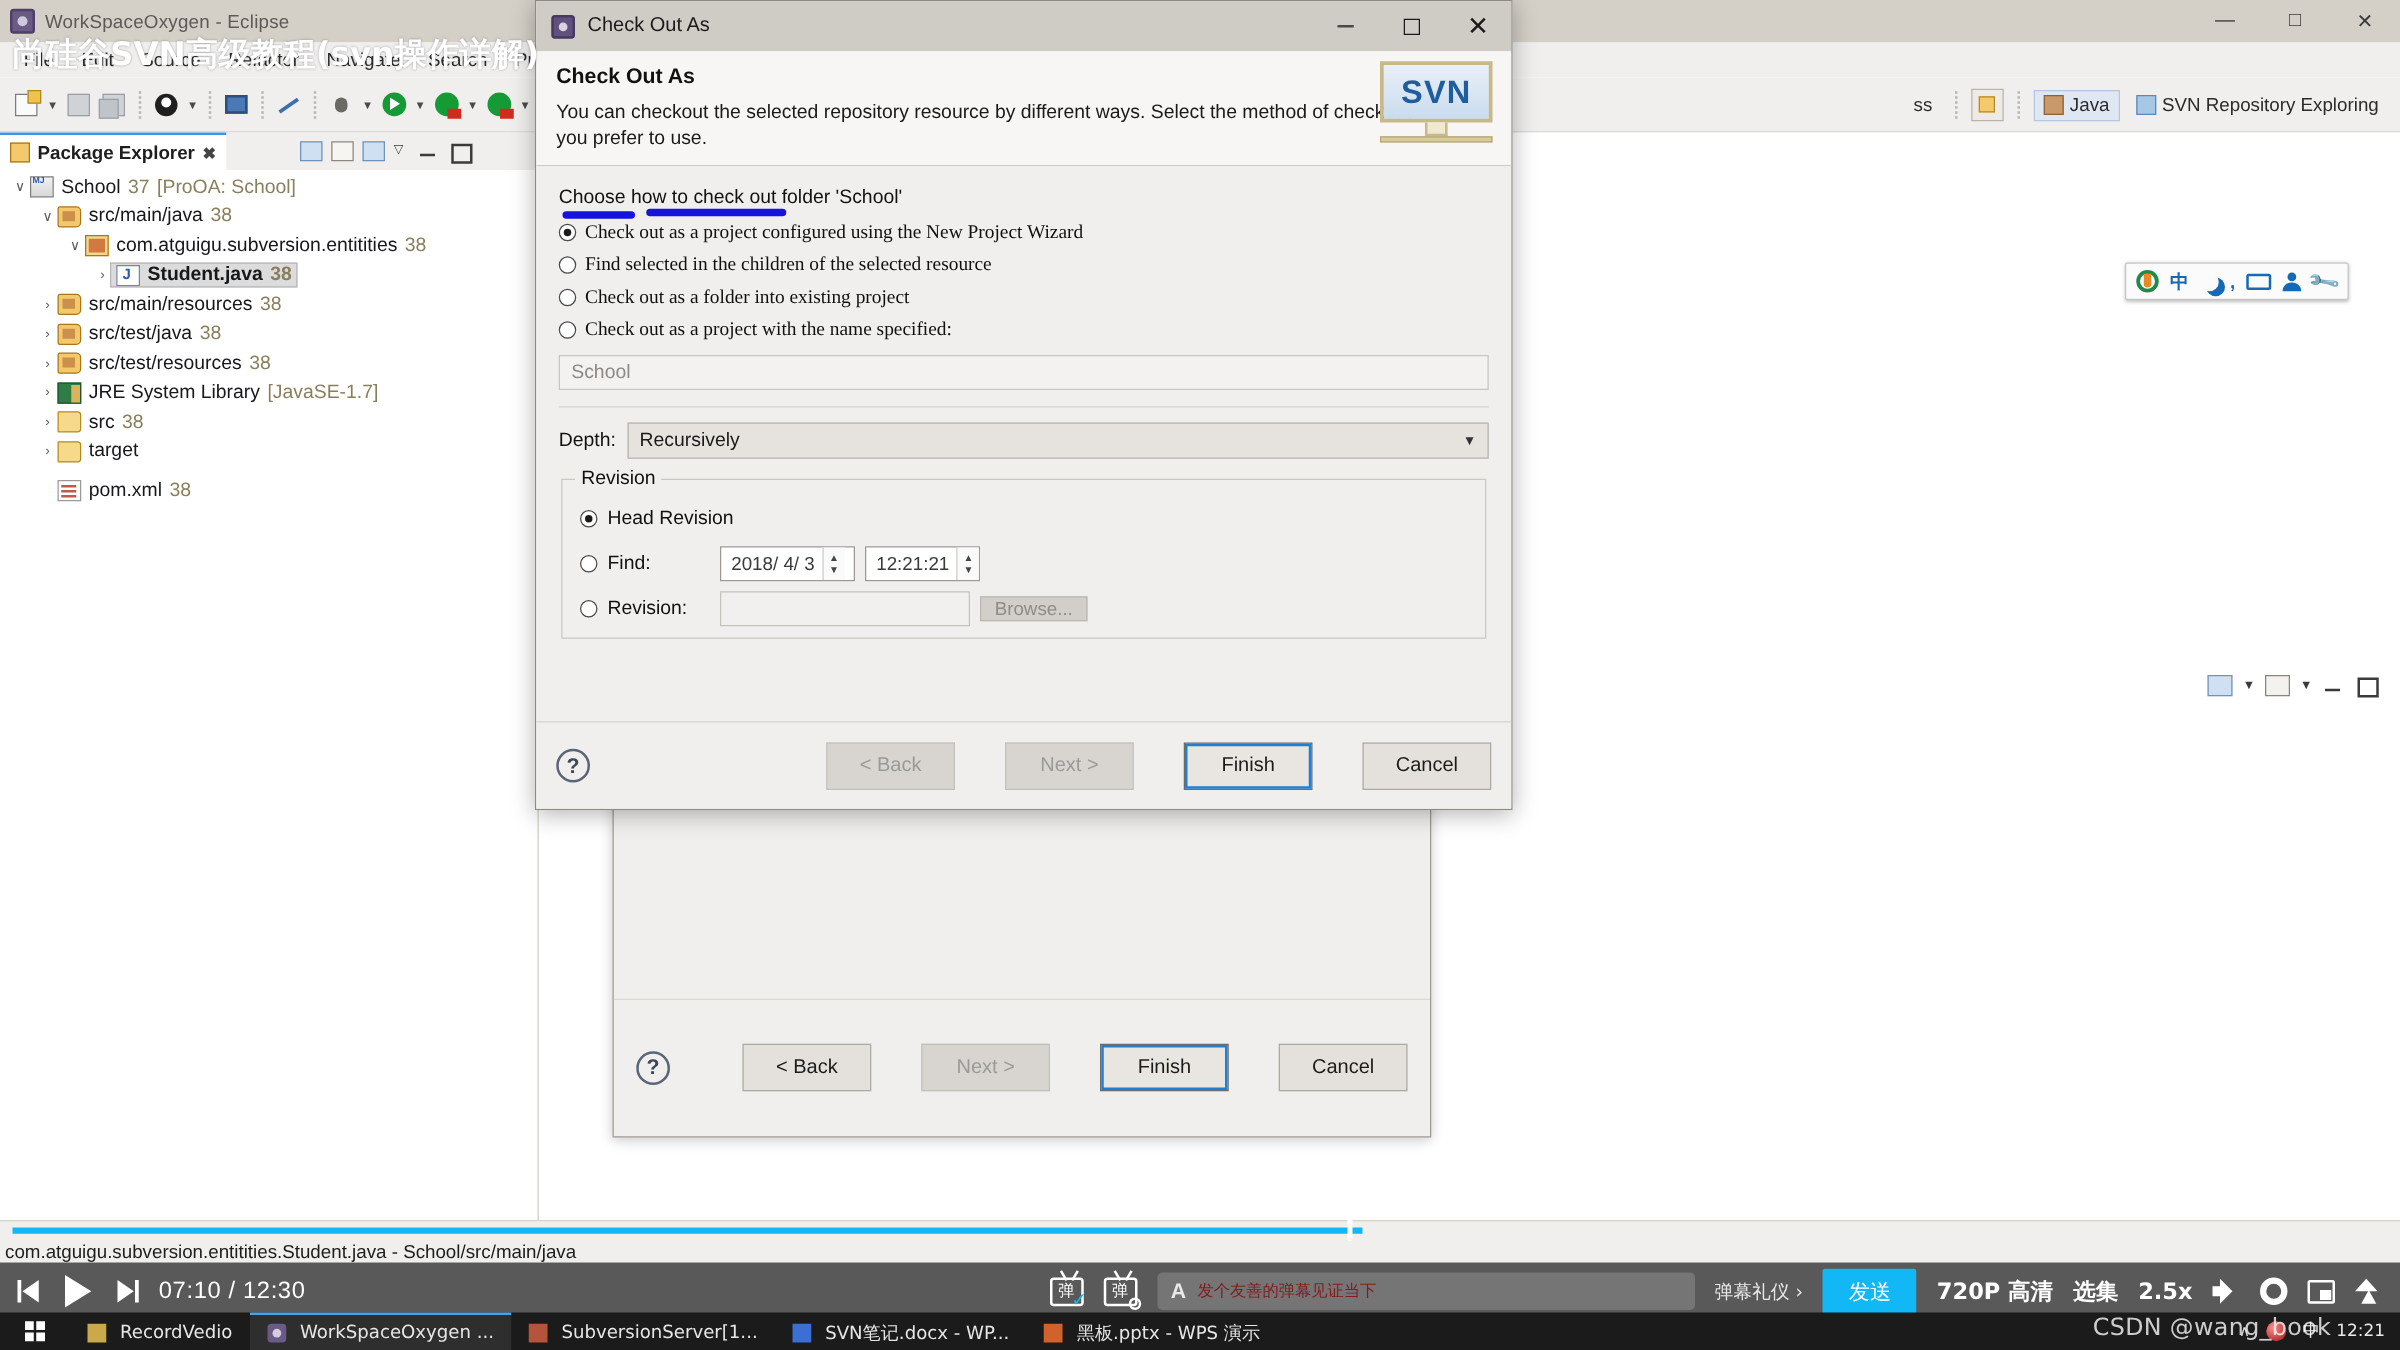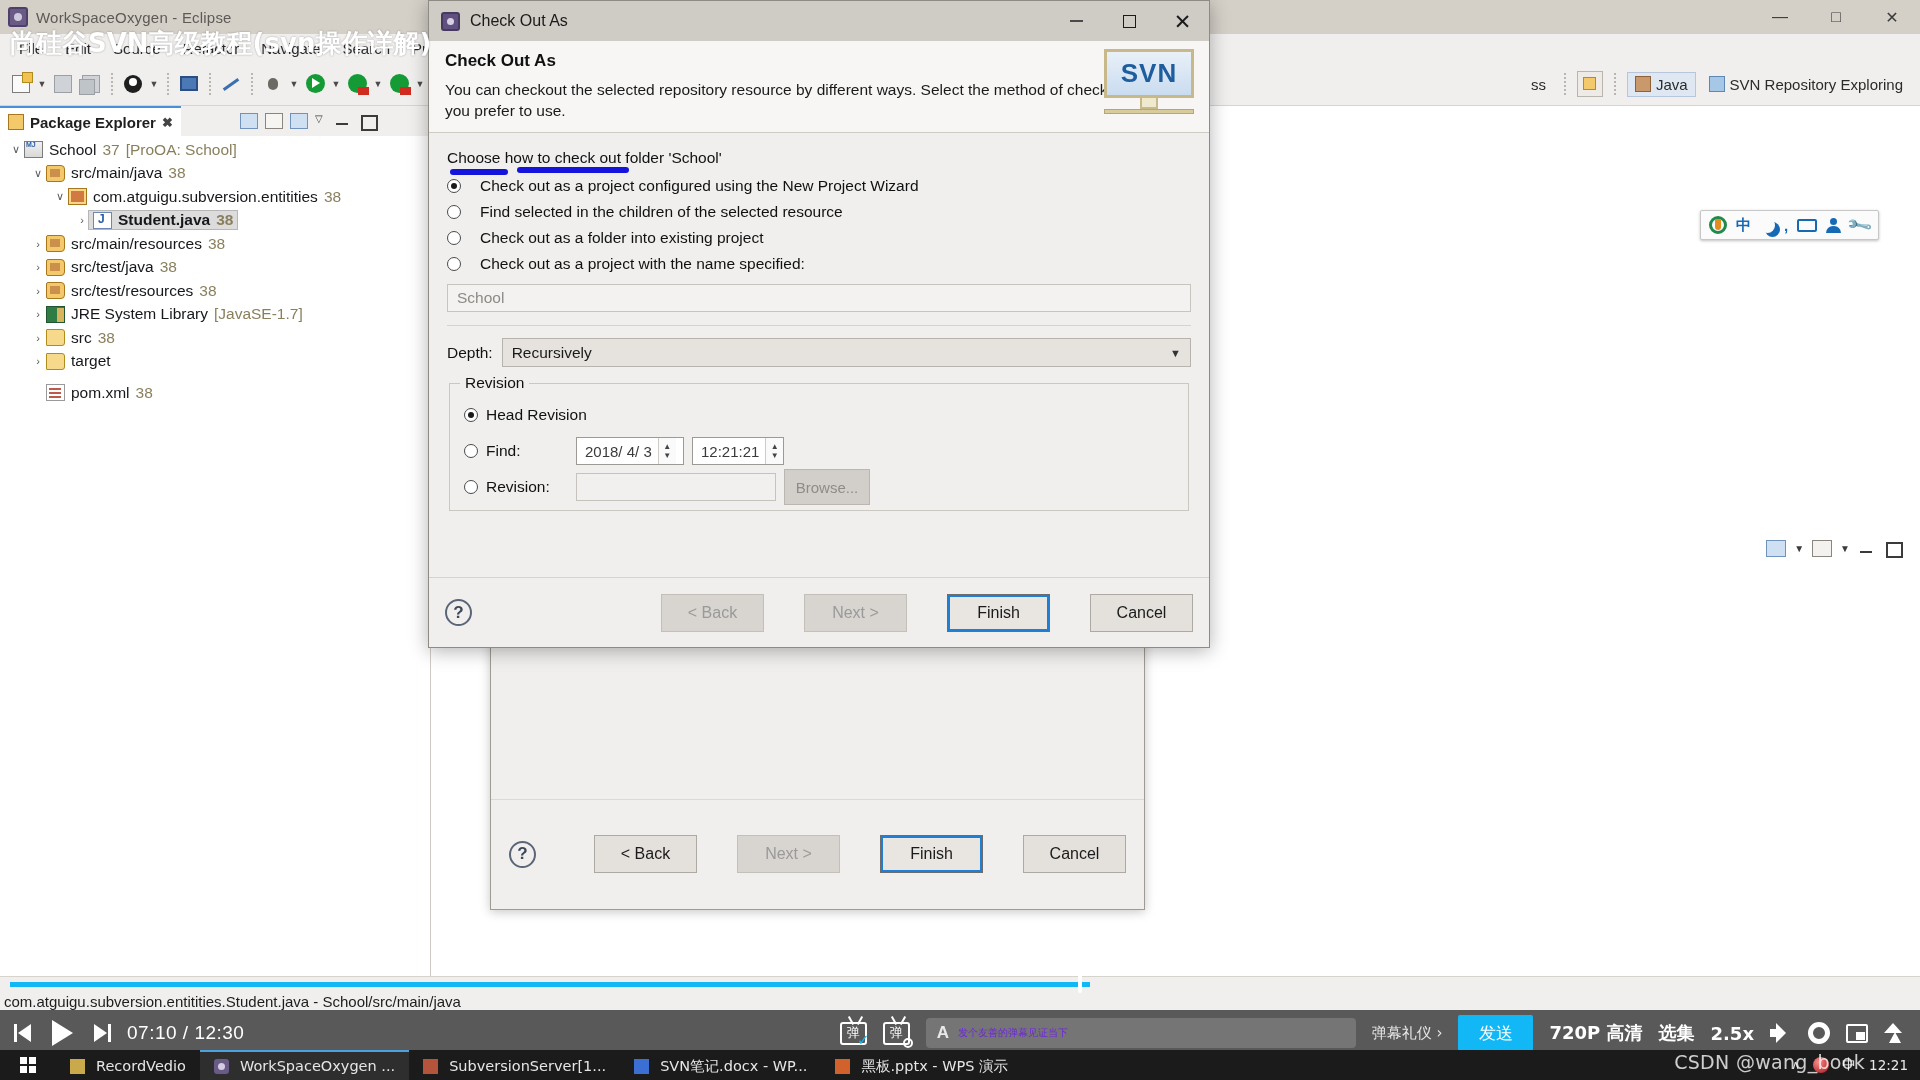--- a/index.html
+++ b/index.html
@@ -242,21 +242,21 @@
   }
   .svn-logo .plate span { font-size:26px; font-weight:bold; color:#1f5e9e; letter-spacing:1px; }
   .svn-logo .stand { width:18px; height:11px; margin:0 auto; background:#efe9cf; border:2px solid #c7b98a; border-top:none; }
   .svn-logo .base { width:90px; height:5px; background:#d8cc9a; border:1px solid #b3a67a; }
 
   .cd-body { position:relative; height:444px; background:#f0efee; padding:16px 18px 0 18px; }
   .cd-prompt { font-size:15.5px; color:#111; margin-bottom:6px; position:relative; }
   .scribble {
     position:absolute; height:6px; background:#1414dc; border-radius:3px;
   }
-  .radio-row { display:flex; align-items:center; gap:19px; height:25px; margin-bottom:1px; font-size:15.5px; color:#111; }
+  .radio-row { display:flex; align-items:center; gap:7px; height:25px; margin-bottom:1px; font-size:15.5px; color:#111;font-family:Liberation Serif, serif; }
   .radio {
     width:14px; height:14px; border-radius:50%; border:1.5px solid #4a4a4a; background:#fff;
     position:relative; flex:none;
   }
   .radio.checked::after {
     content:""; position:absolute; left:3px; top:3px; width:6px; height:6px; border-radius:50%; background:#1a1a1a;
   }
   .name-field {
     margin-top:8px; height:28px; background:#f3f2f1; border:1px solid #c8c5c0;
     display:flex; align-items:center; padding-left:9px;
@@ -287,21 +287,21 @@
   }
   .spin .arrows {
     width:18px; height:100%; border-left:1px solid #cfccc7; margin-left:6px;
     display:flex; flex-direction:column; align-items:center; justify-content:center; gap:2px; background:#fafafa;
   }
   .spin .arrows i { font-style:normal; font-size:8px; color:#444; line-height:7px; }
   .textbox {
     height:28px; background:#f1f0ef; border:1px solid #c6c3be; width:200px;
   }
   .browse-btn {
-    height:36px; min-width:86px; background:#d2cfca; border:1px solid #bab7b1;
+    height:20px; min-width:86px; background:#d2cfca; border:1px solid #bab7b1;
     display:flex; align-items:center; justify-content:center; font-size:15px; color:#8f8c87;
   }
 
   .cd-footer {
     position:absolute; left:0; bottom:0; width:100%; height:70px; background:#f0efee;
     border-top:1px solid #d6d2cc; display:flex; align-items:center; padding:0 16px; gap:12px;
   }
 
   
   #video-overlay { position:absolute; left:0; top:0; width:1920px; height:1080px; pointer-events:none; }
@@ -350,21 +350,21 @@
   }
   .danmu-box .antennae::before { left:2px; transform:rotate(-30deg); }
   .danmu-box .antennae::after { right:2px; transform:rotate(30deg); }
   .danmu-check { position:absolute; right:-5px; bottom:-6px; color:#12b7f5; font-size:15px; font-weight:bold; }
   .danmu-gear { position:absolute; right:-5px; bottom:-5px; width:10px; height:10px; border:2px solid #fff; border-radius:50%; }
   .danmu-input {
     width:430px; height:30px; background:rgba(255,255,255,.17); border-radius:4px;
     display:flex; align-items:center; padding:0 11px; gap:9px;
   }
   .danmu-A { color:#e9e9e9; font-size:17px; font-weight:bold; }
-  .danmu-ph { color:#6d28d9; font-size:10px; font-family:Liberation Mono, monospace; }
+  .danmu-ph { color:#7f1d1d; font-size:13px; font-family:Liberation Mono, monospace; }
   .danmu-etiq { color:#e7e7e7; font-size:15px; font-family:"DejaVu Sans", sans-serif; }
   .send-btn {
     width:75px; height:36px; background:#12b7f5; color:#fff; font-size:17px;
     display:flex; align-items:center; justify-content:center;
     font-family:"DejaVu Sans", sans-serif; border-radius:2px;
   }
   .pb-text { color:#ffffff; font-size:18px; font-weight:bold; font-family:"DejaVu Sans", sans-serif; }
   .pb-vol { width:22px; height:20px; position:relative; }
   .pb-vol::before { content:""; position:absolute; left:0; top:6px; width:7px; height:8px; background:#fff; }
   .pb-vol::after { content:""; position:absolute; left:6px; top:0; border-left:10px solid #fff; border-top:10px solid transparent; border-bottom:10px solid transparent; }

